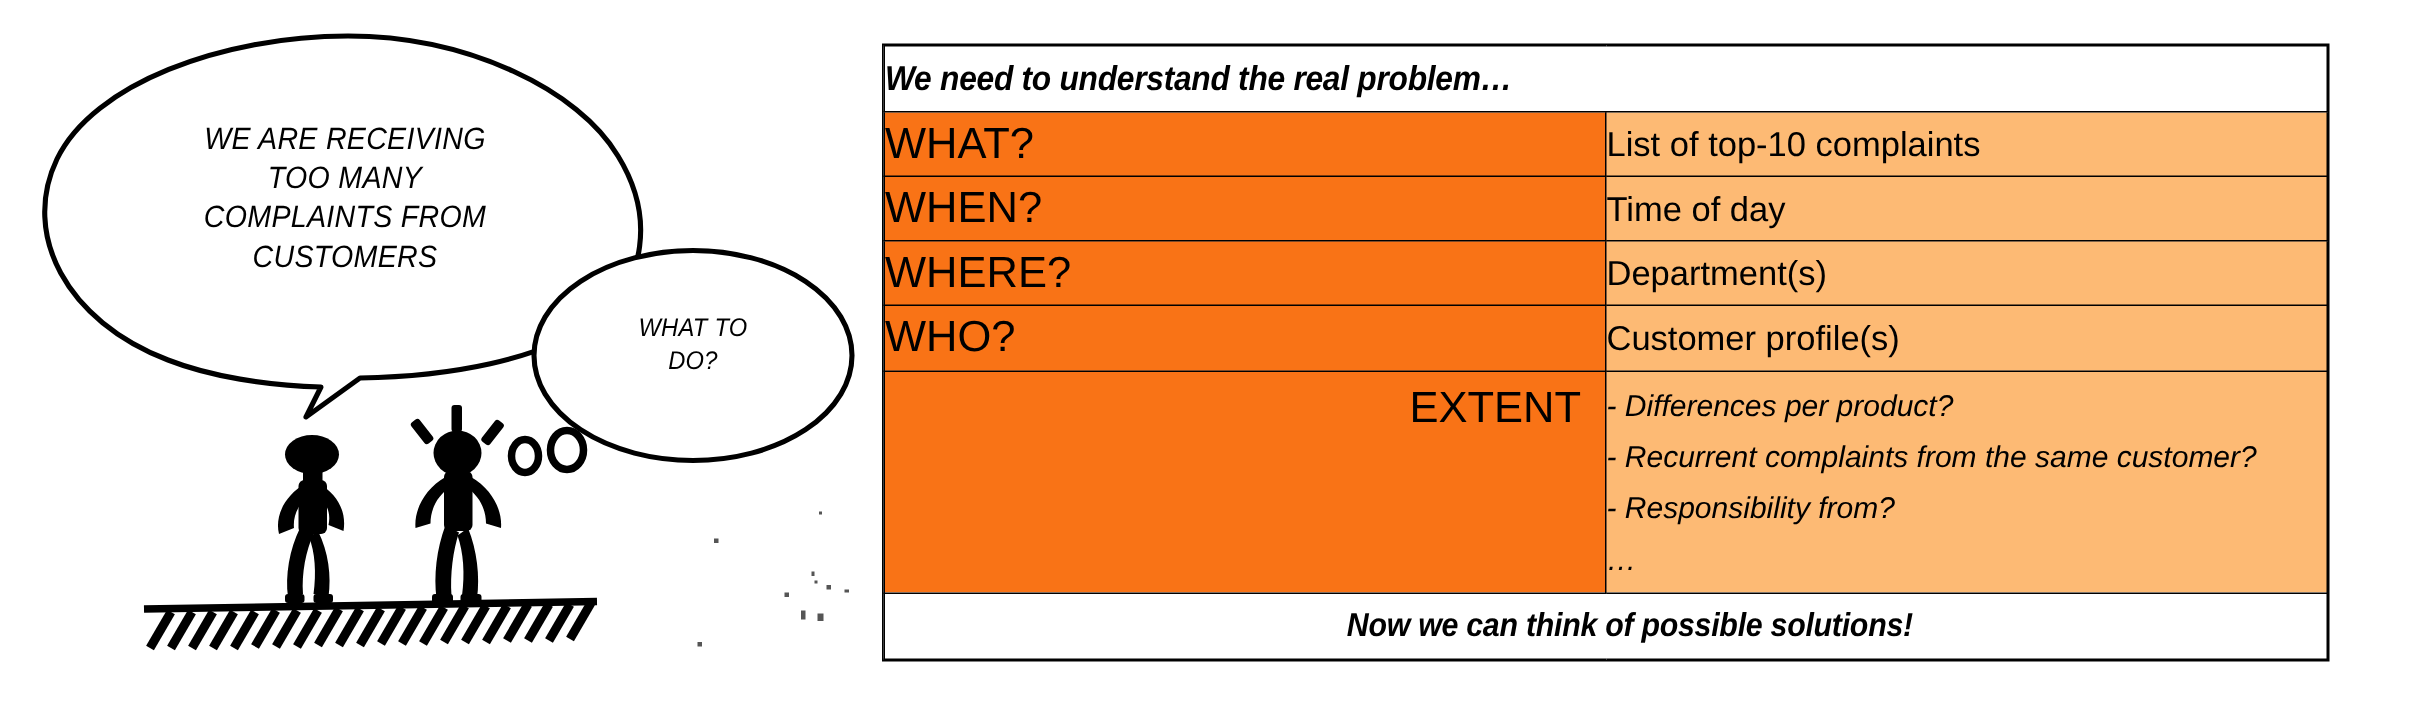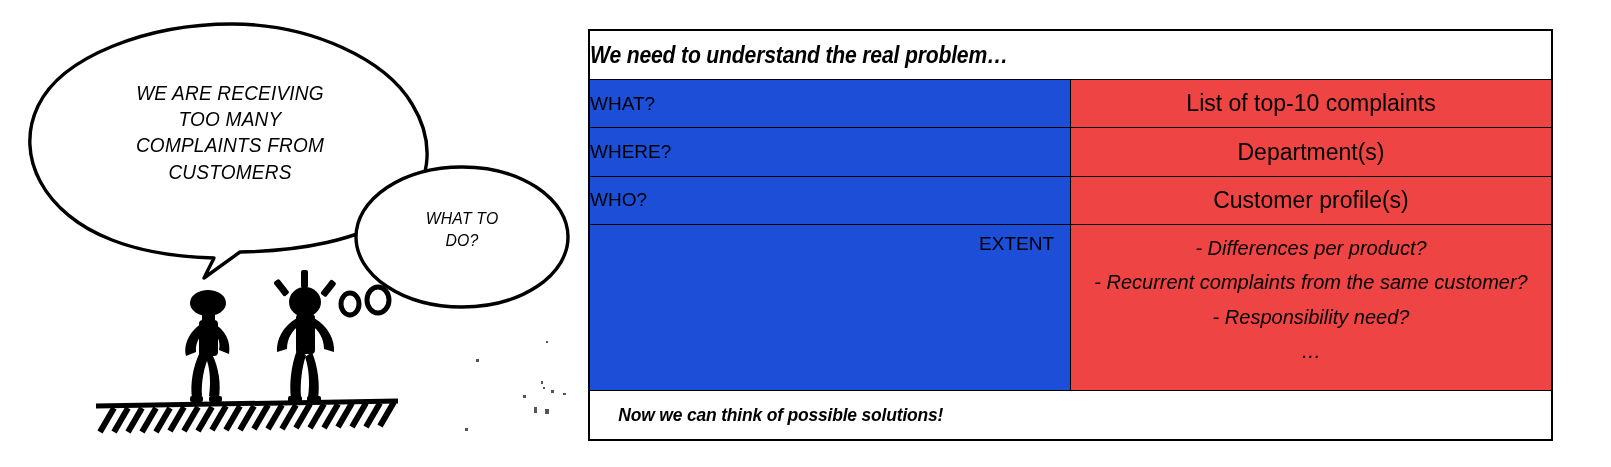--- a/index.html
+++ b/index.html
@@ -92,59 +92,58 @@
   td.hdr-cell .hdr-inner,
   td.foot-cell .foot-inner {
     display: inline-block;
     transform: scaleX(0.92);
     transform-origin: left center;
   }
   td.foot-cell .foot-inner {
     transform-origin: right center;
   }
   td.key-cell {
-    background: #1d4ed8;
-    font-size: 19px;
+    background: #f97316;
+    font-size: 29px;
     padding-left: 18px;
     height: 41px;
     white-space: nowrap;
   }
   td.key-cell.extent {
     text-align: right;
     padding-left: 1px;
     padding-right: 16px;
     vertical-align: top;
     padding-top: 8px;
   }
   td.val-cell {
-    background: #ef4444;
+    background: #fdba74;
     font-size: 23px;
     padding-left: 18px;
     height: 41px;
     white-space: nowrap;
-    text-align: center;
   }
   td.val-cell.extent {
     vertical-align: top;
     padding-top: 6px;
   }
   .extent-line {
     font-size: 20px;
     line-height: 1.72;
     white-space: nowrap;
     color: #000000;
     font-style: italic;
   }
   td.foot-cell {
     height: 42px;
     background: #ffffff;
     font-weight: bold;
     font-style: italic;
-    font-size: 19px;
-    text-align: left;
+    font-size: 22px;
+    text-align: center;
     padding-right: 14px;
     letter-spacing: -0.2px;
   }
 </style>
 </head>
 <body>
 
 <div id="canvas">
 
   <div id="illustration">
@@ -250,37 +249,41 @@
           <td class="hdr-cell" colspan="2">
             <span class="hdr-inner">We need to understand the real problem…</span>
           </td>
         </tr>
 
         <tr>
           <td class="key-cell">WHAT?</td>
           <td class="val-cell">List of top-10 complaints</td>
         </tr>
 
+        <tr>
+          <td class="key-cell">WHEN?</td>
+          <td class="val-cell">Time of day</td>
+        </tr>
 
         <tr>
           <td class="key-cell">WHERE?</td>
           <td class="val-cell">Department(s)</td>
         </tr>
 
         <tr>
           <td class="key-cell">WHO?</td>
           <td class="val-cell">Customer profile(s)</td>
         </tr>
 
         <tr>
           <td class="key-cell extent">EXTENT</td>
           <td class="val-cell extent">
             <div class="extent-line">- Differences per product?</div>
             <div class="extent-line">- Recurrent complaints from the same customer?</div>
-            <div class="extent-line">- Responsibility need?</div>
+            <div class="extent-line">- Responsibility from?</div>
             <div class="extent-line">…</div>
           </td>
         </tr>
 
         <tr>
           <td class="foot-cell" colspan="2">
             <span class="foot-inner">Now we can think of possible solutions!</span>
           </td>
         </tr>
       </tbody>

